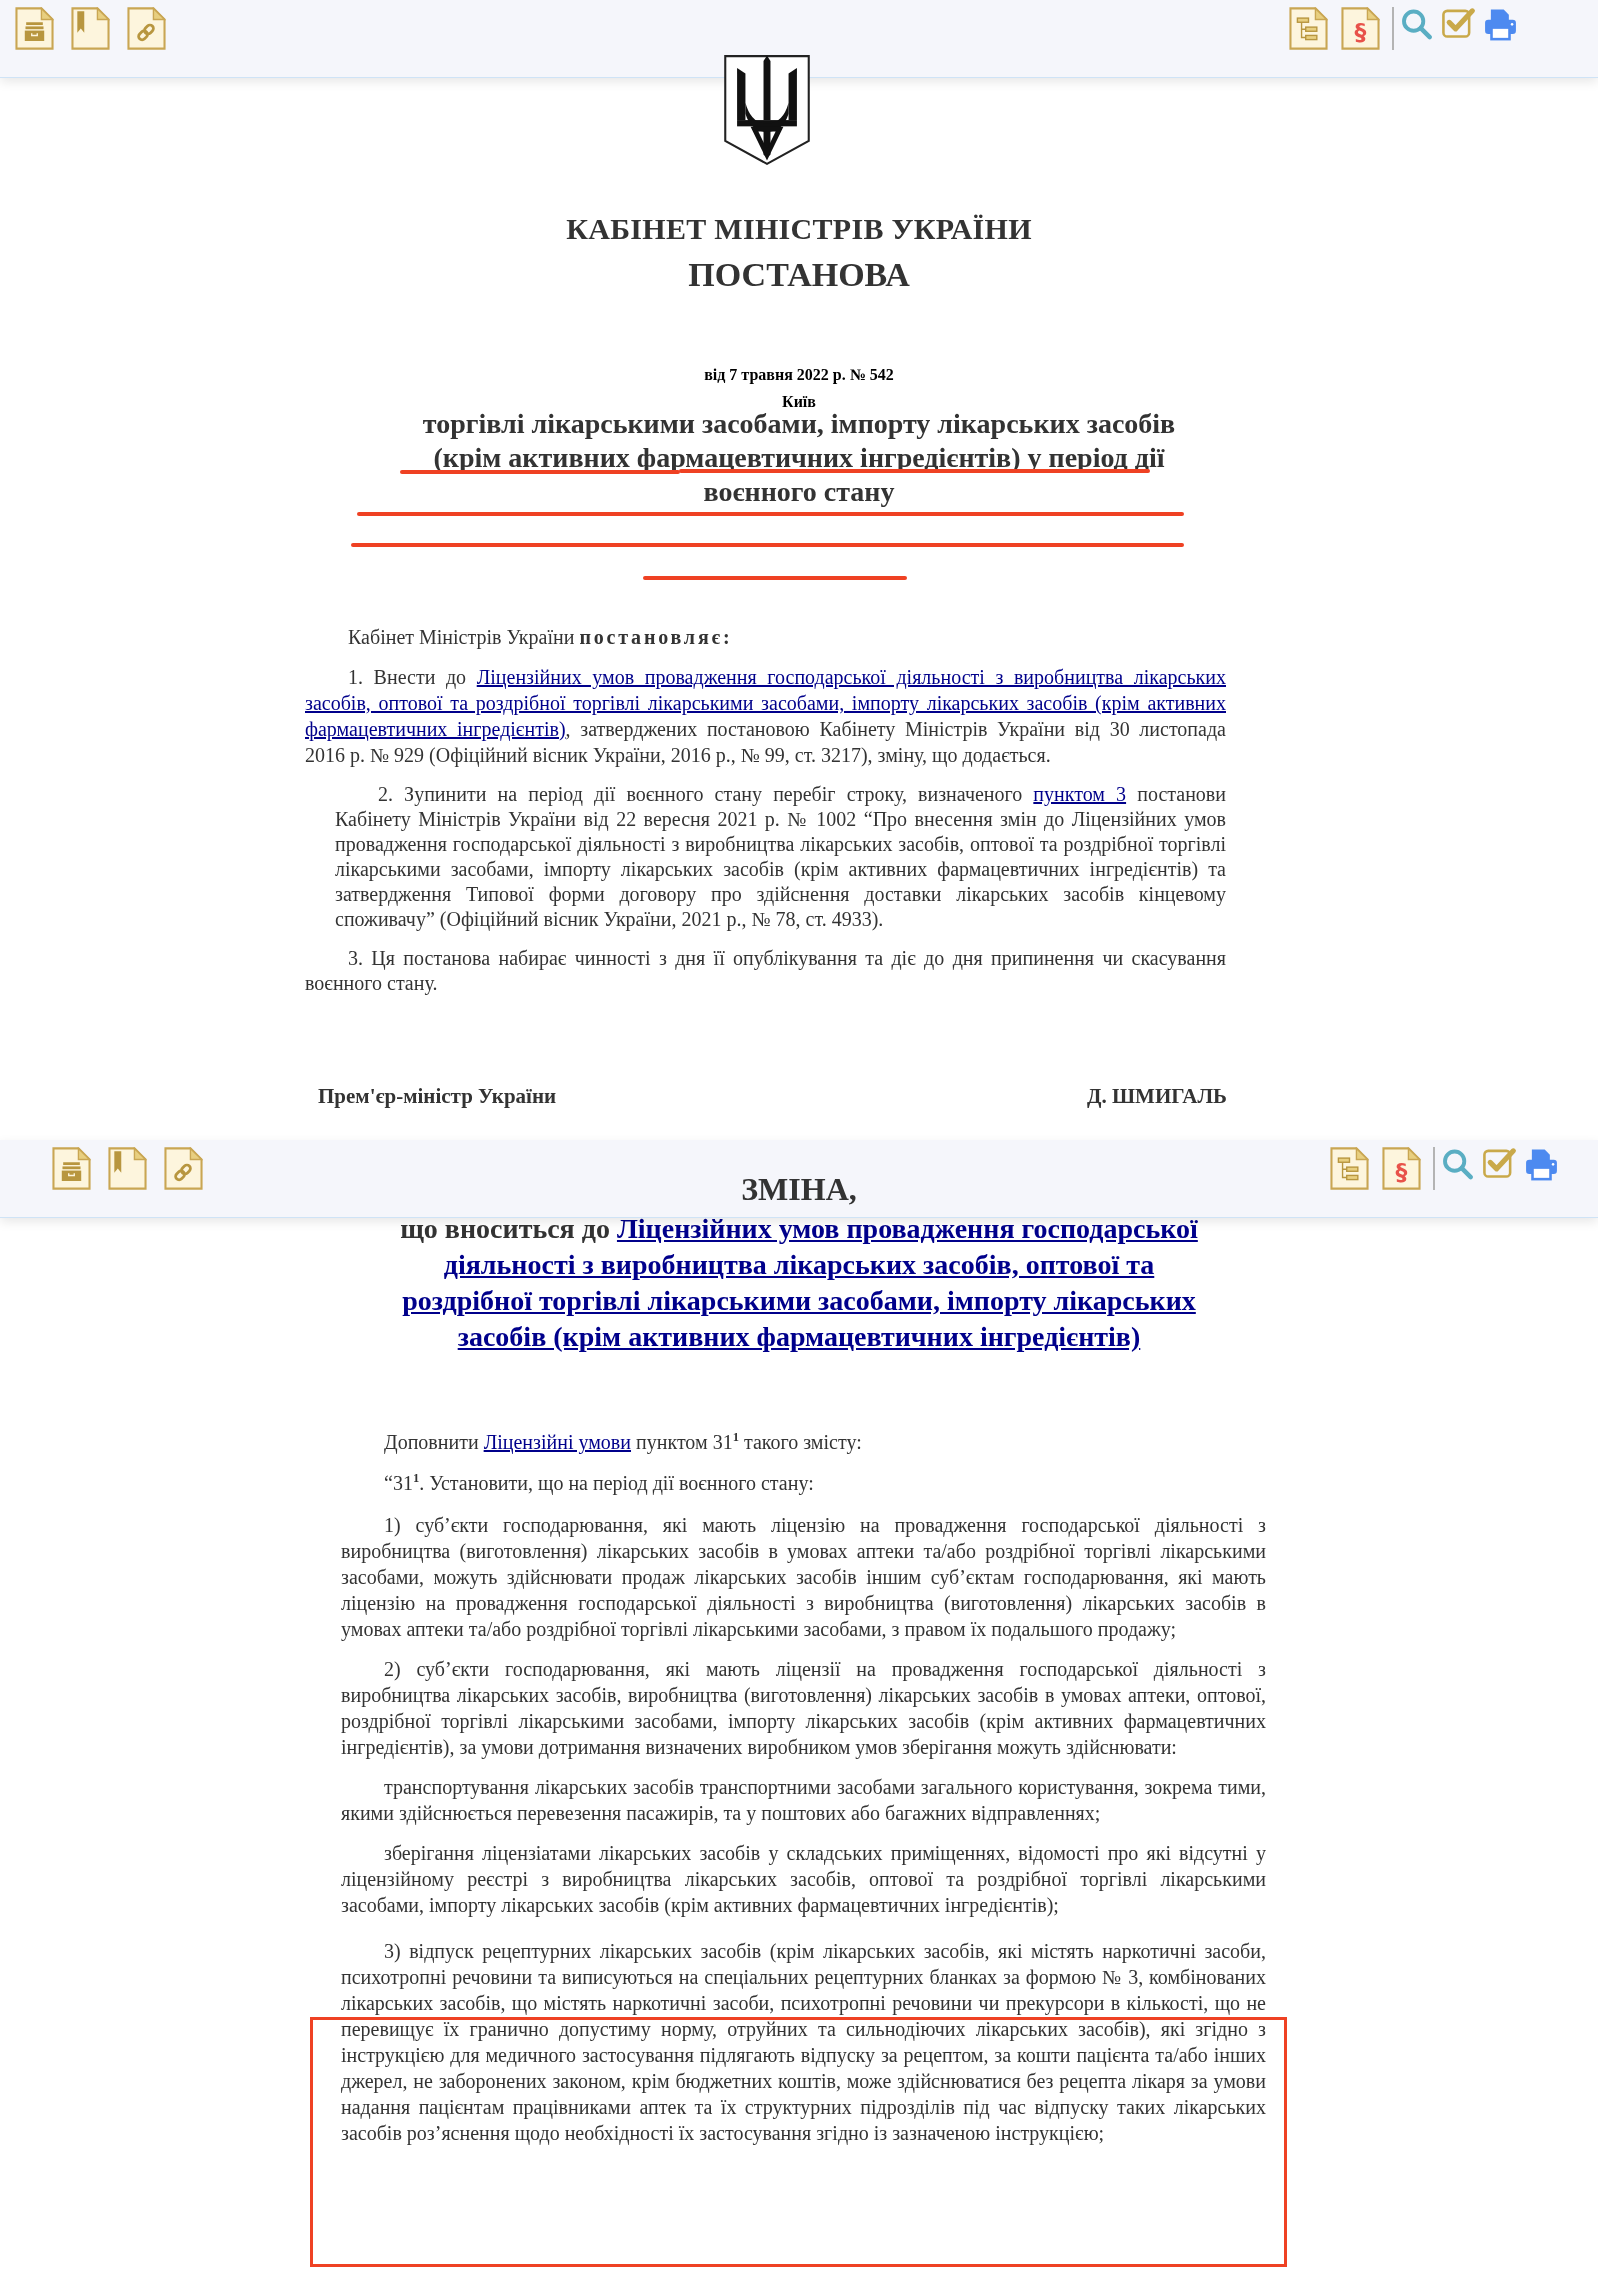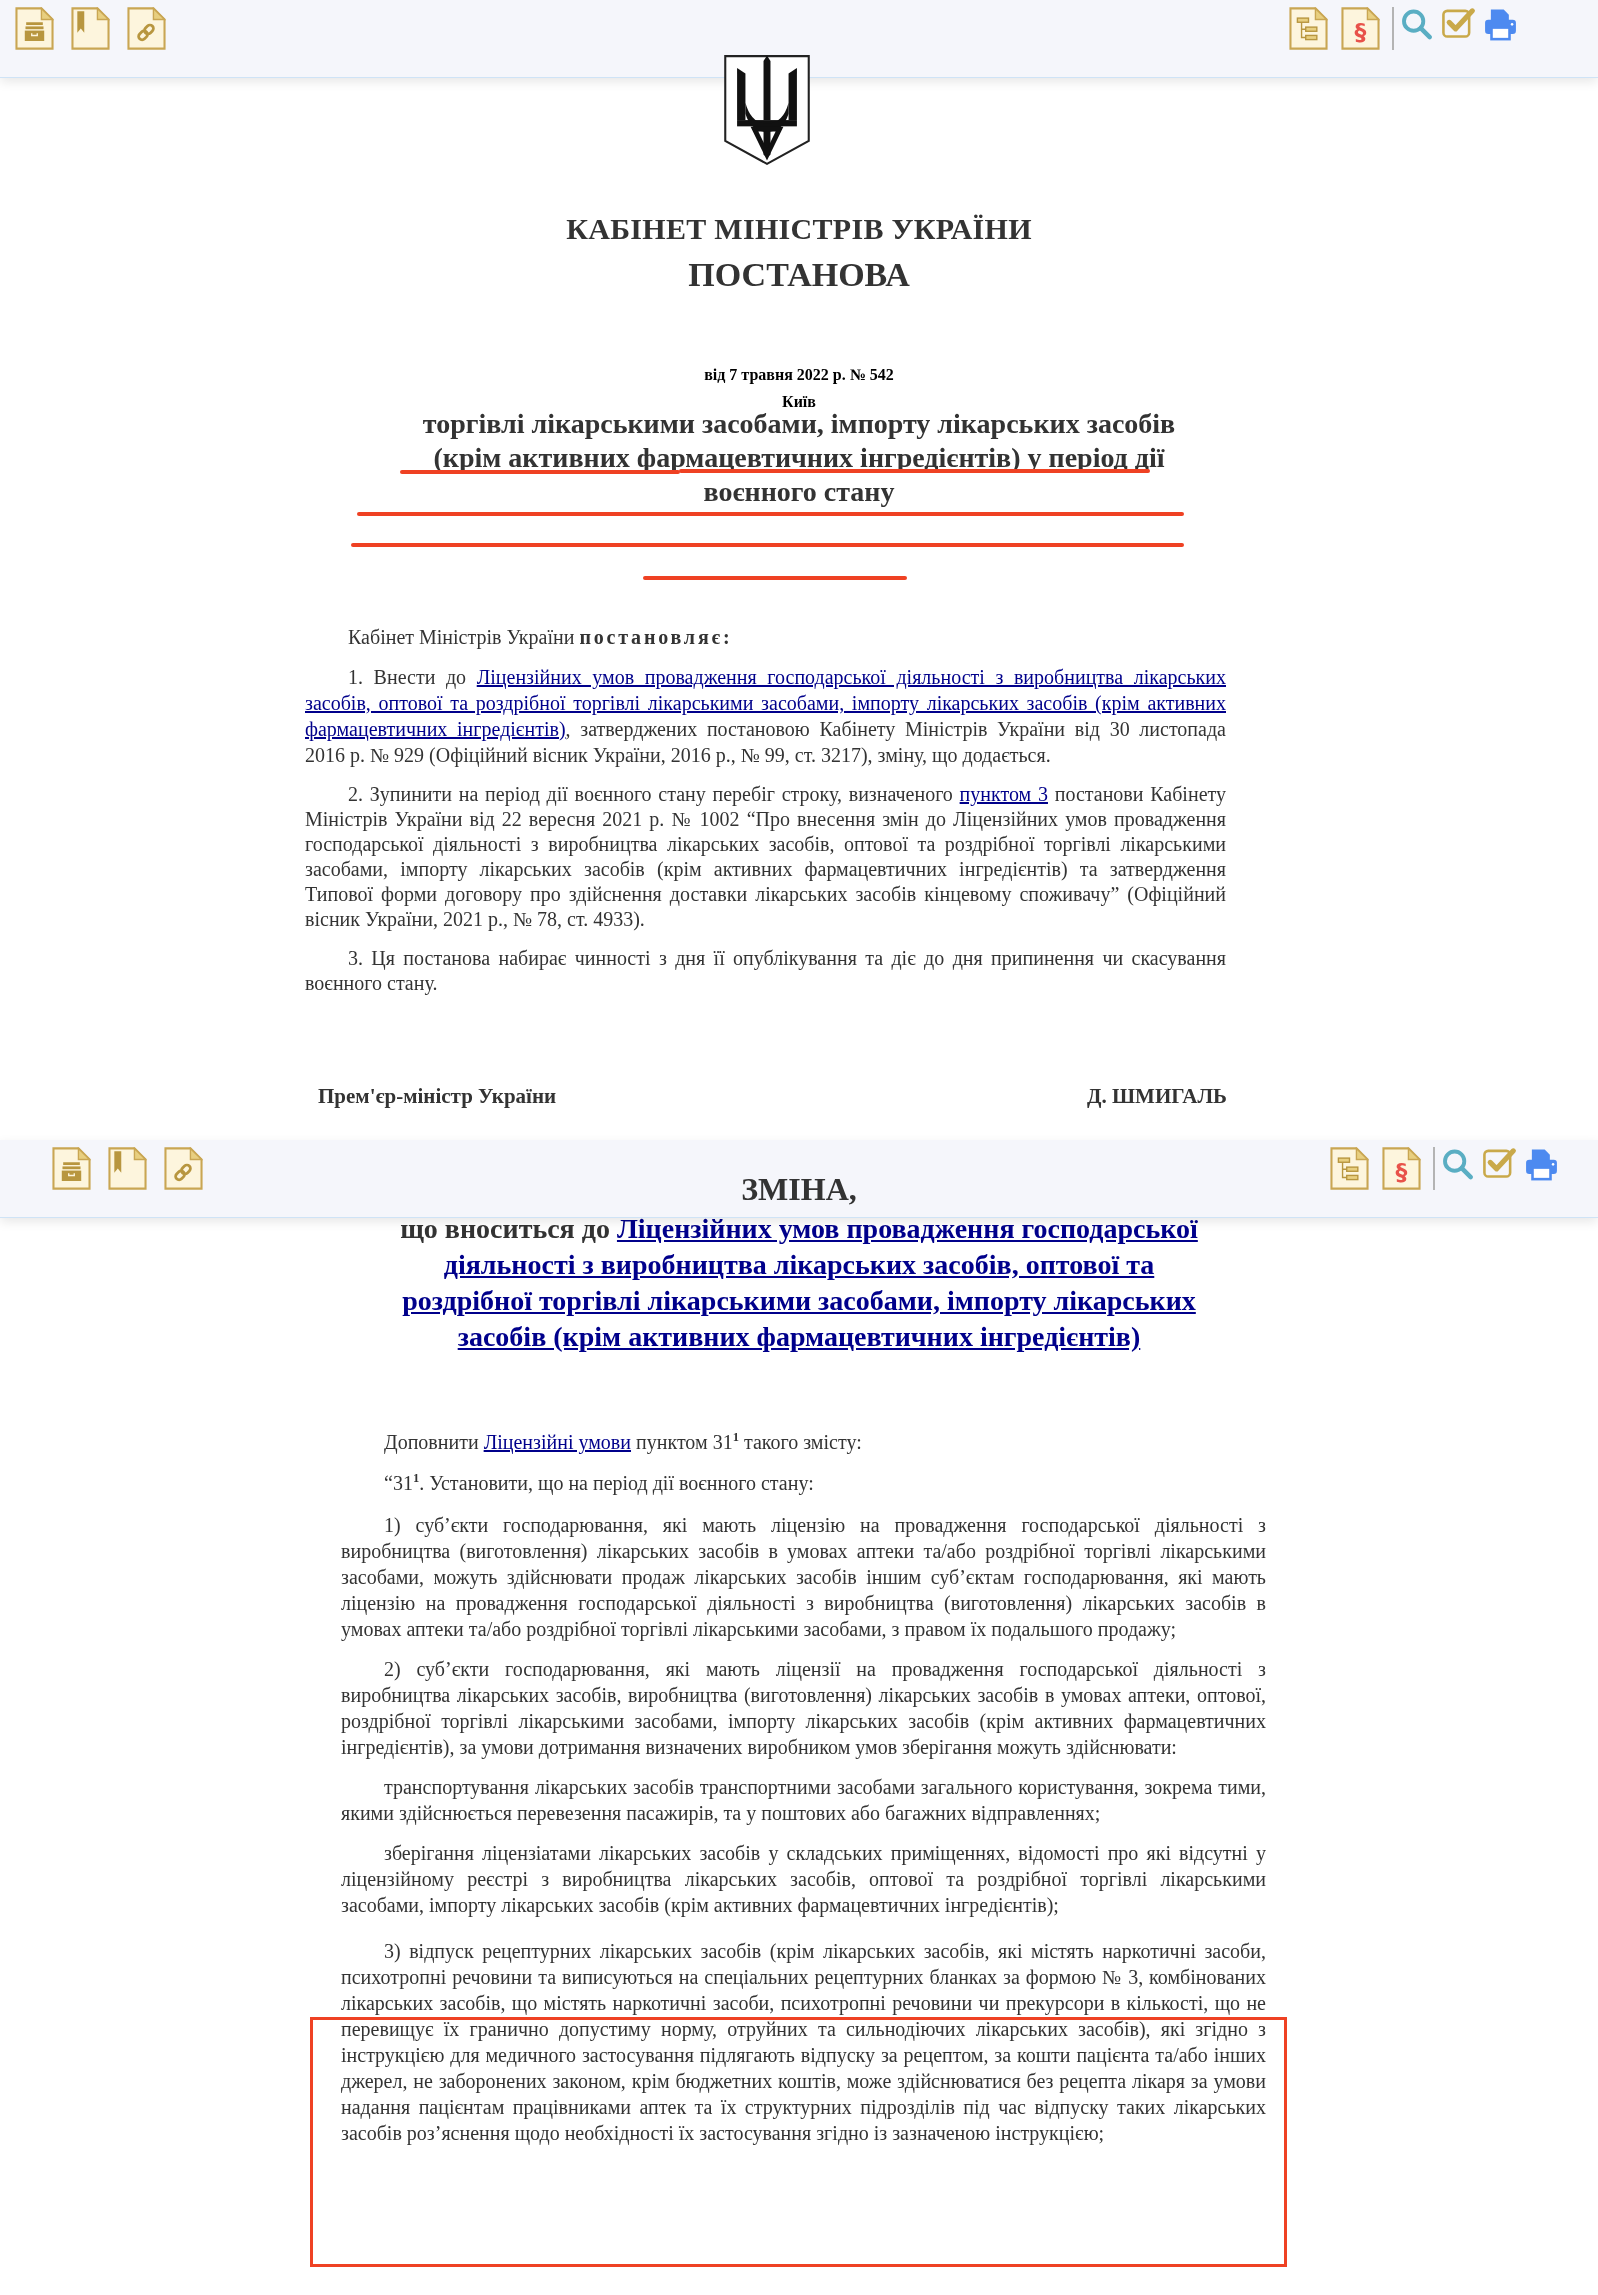--- a/index.html
+++ b/index.html
@@ -141,21 +141,21 @@
 <div class="redline" style="left:643px; top:576px; width:264px;"></div>
 
 <div class="body-text" style="top:625px;">
   <p style="margin-bottom:14px;">
     <span>Кабінет Міністрів України</span>
     <span class="spaced">постановляє:</span>
   </p>
   <p style="line-height:26px;">
     <span>1. Внести до </span><a class="lnk" href="#">Ліцензійних умов провадження господарської діяльності з виробництва лікарських засобів, оптової та роздрібної торгівлі лікарськими засобами, імпорту лікарських засобів (крім активних фармацевтичних інгредієнтів)</a><span>, затверджених постановою Кабінету Міністрів України від 30 листопада 2016 р. № 929 (Офіційний вісник України, 2016 р., № 99, ст. 3217), зміну, що додається.</span>
   </p>
-  <p style="line-height:25px;">
+  <p style="line-height:25px;margin-left:30px;">
     <span>2. Зупинити на період дії воєнного стану перебіг строку, визначеного </span><a class="lnk" href="#">пунктом 3</a><span> постанови Кабінету Міністрів України від 22 вересня 2021 р. № 1002 “Про внесення змін до Ліцензійних умов провадження господарської діяльності з виробництва лікарських засобів, оптової та роздрібної торгівлі лікарськими засобами, імпорту лікарських засобів (крім активних фармацевтичних інгредієнтів) та затвердження Типової форми договору про здійснення доставки лікарських засобів кінцевому споживачу” (Офіційний вісник України, 2021 р., № 78, ст. 4933).</span>
   </p>
   <p>3. Ця постанова набирає чинності з дня її опублікування та діє до дня припинення чи скасування воєнного стану.</p>
 </div>
 
 <div class="sign" style="left:318px;">Прем'єр-міністр України</div>
 <div class="sign" style="right:371px;">Д. ШМИГАЛЬ</div>
 
 <div class="toolbar" style="top:1140px;">
   <div class="left" style="left:52px;">

